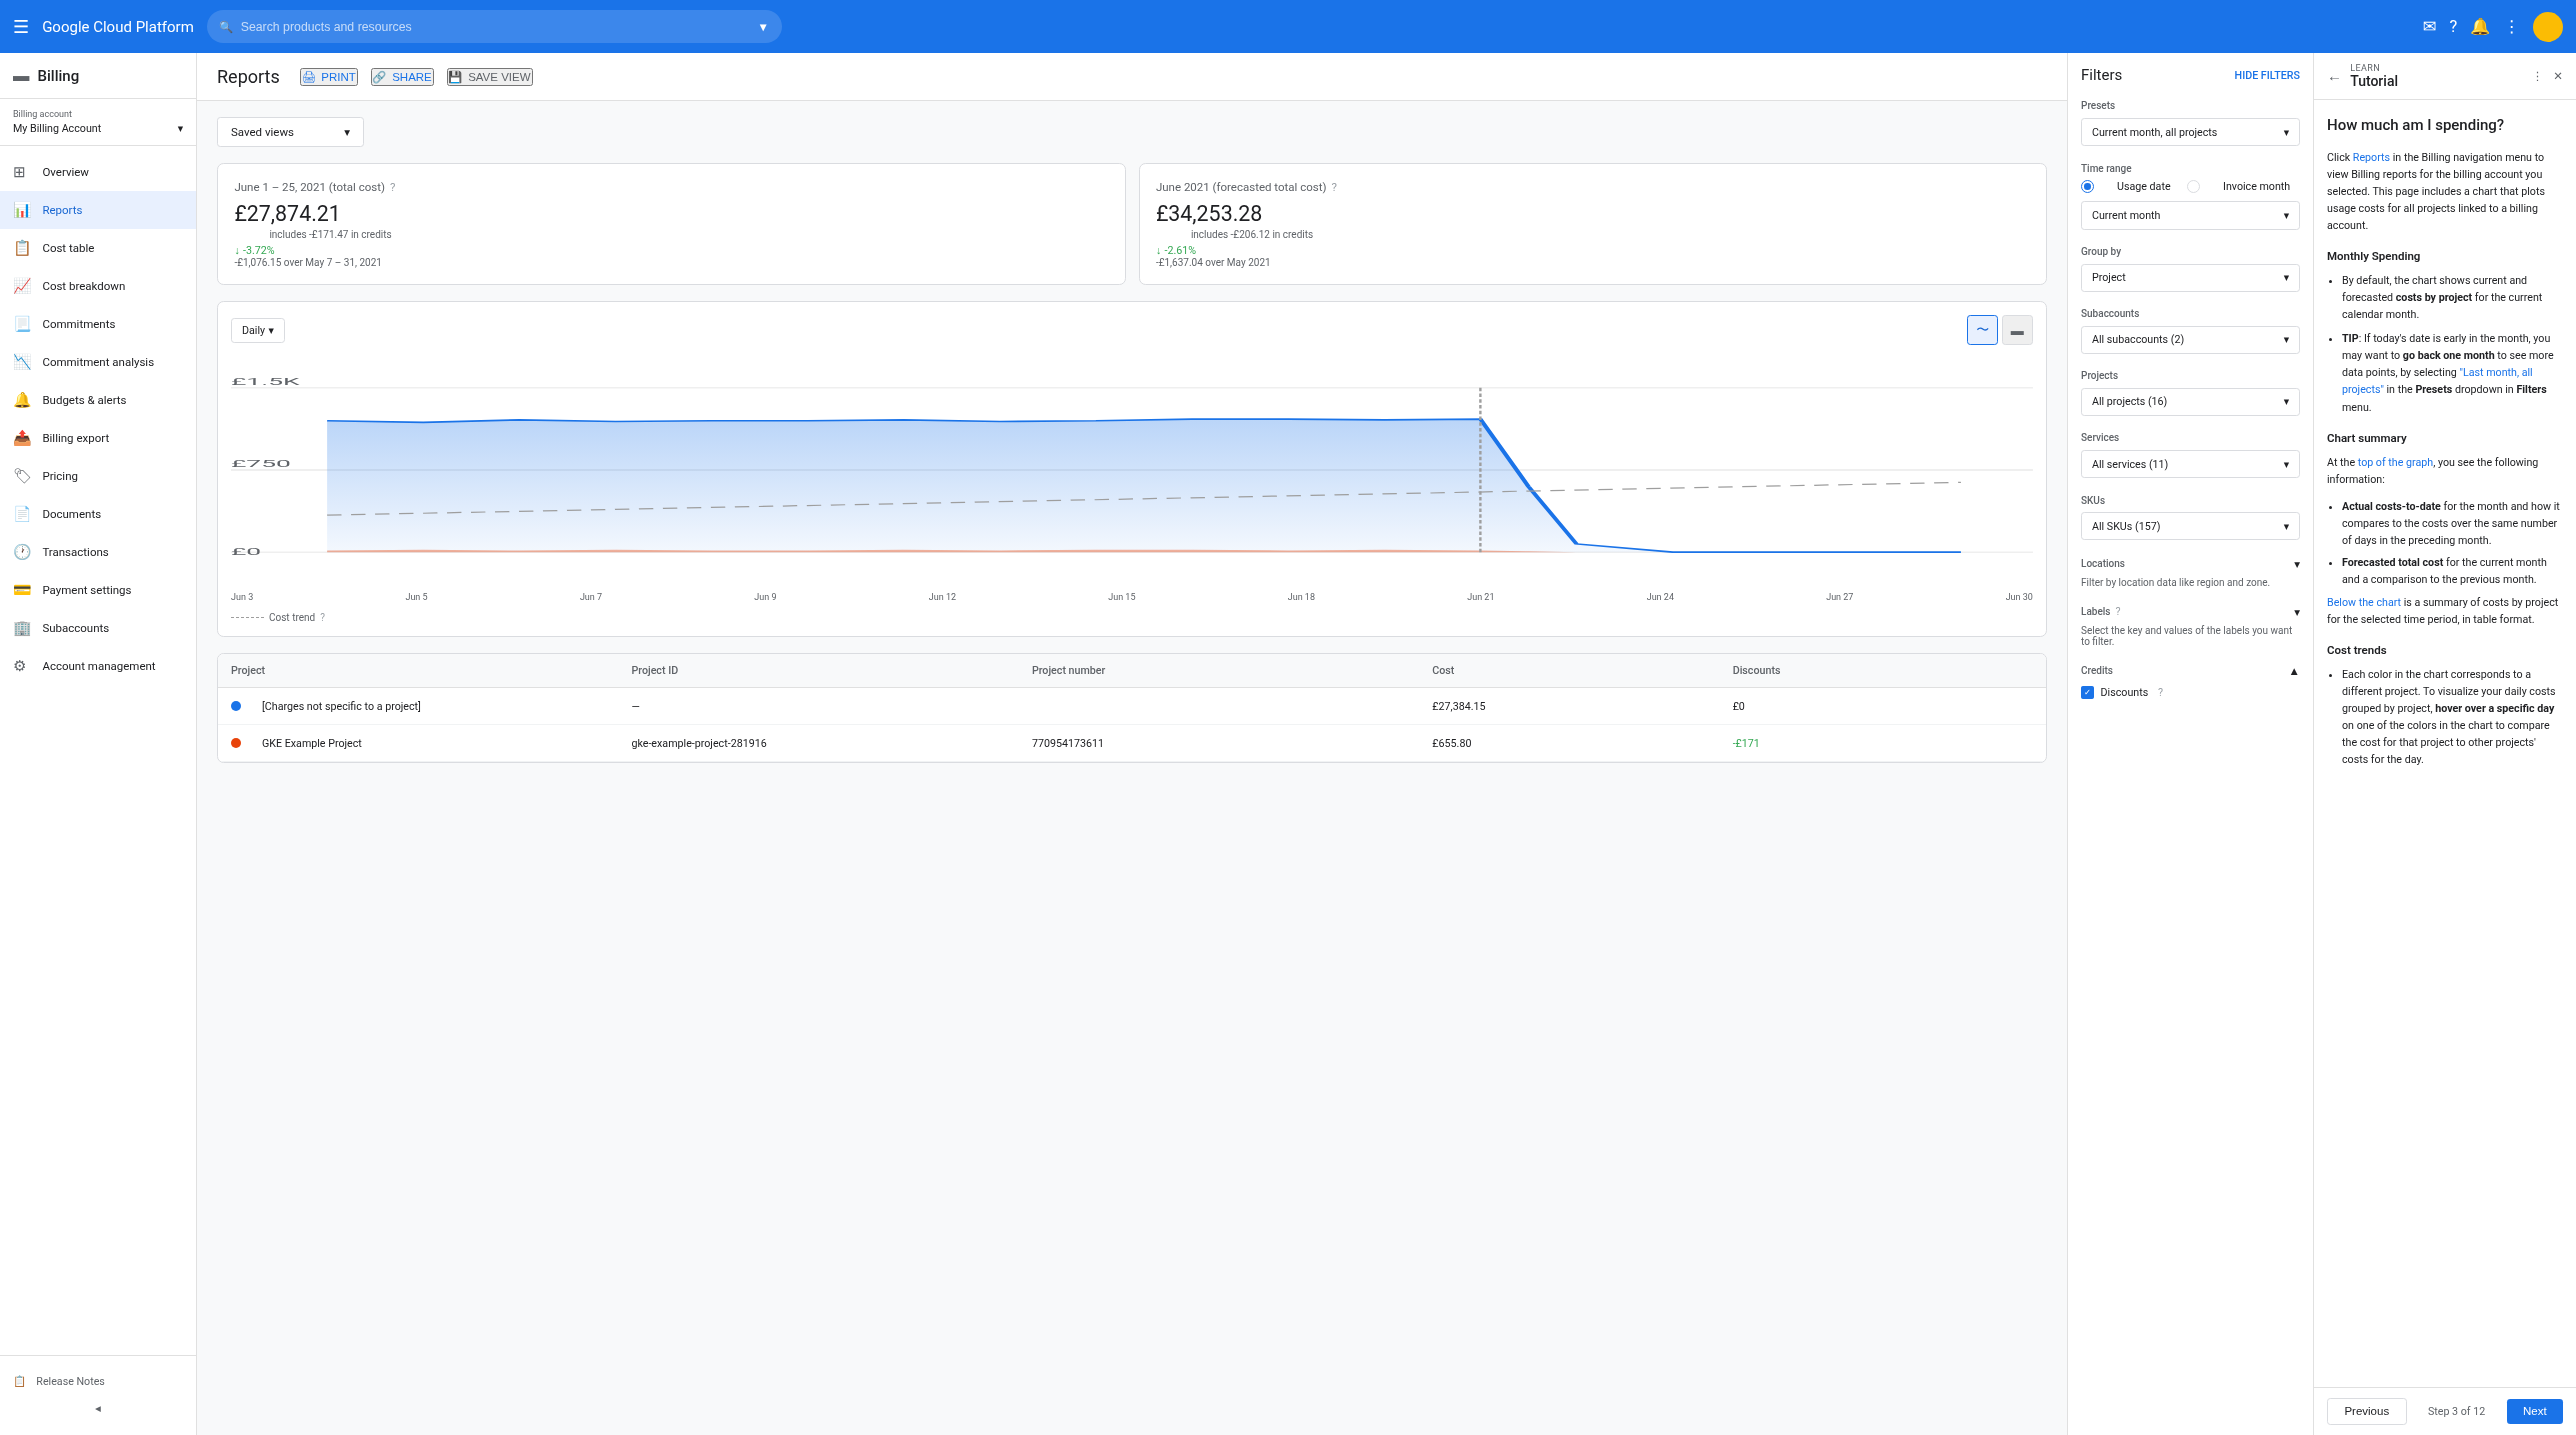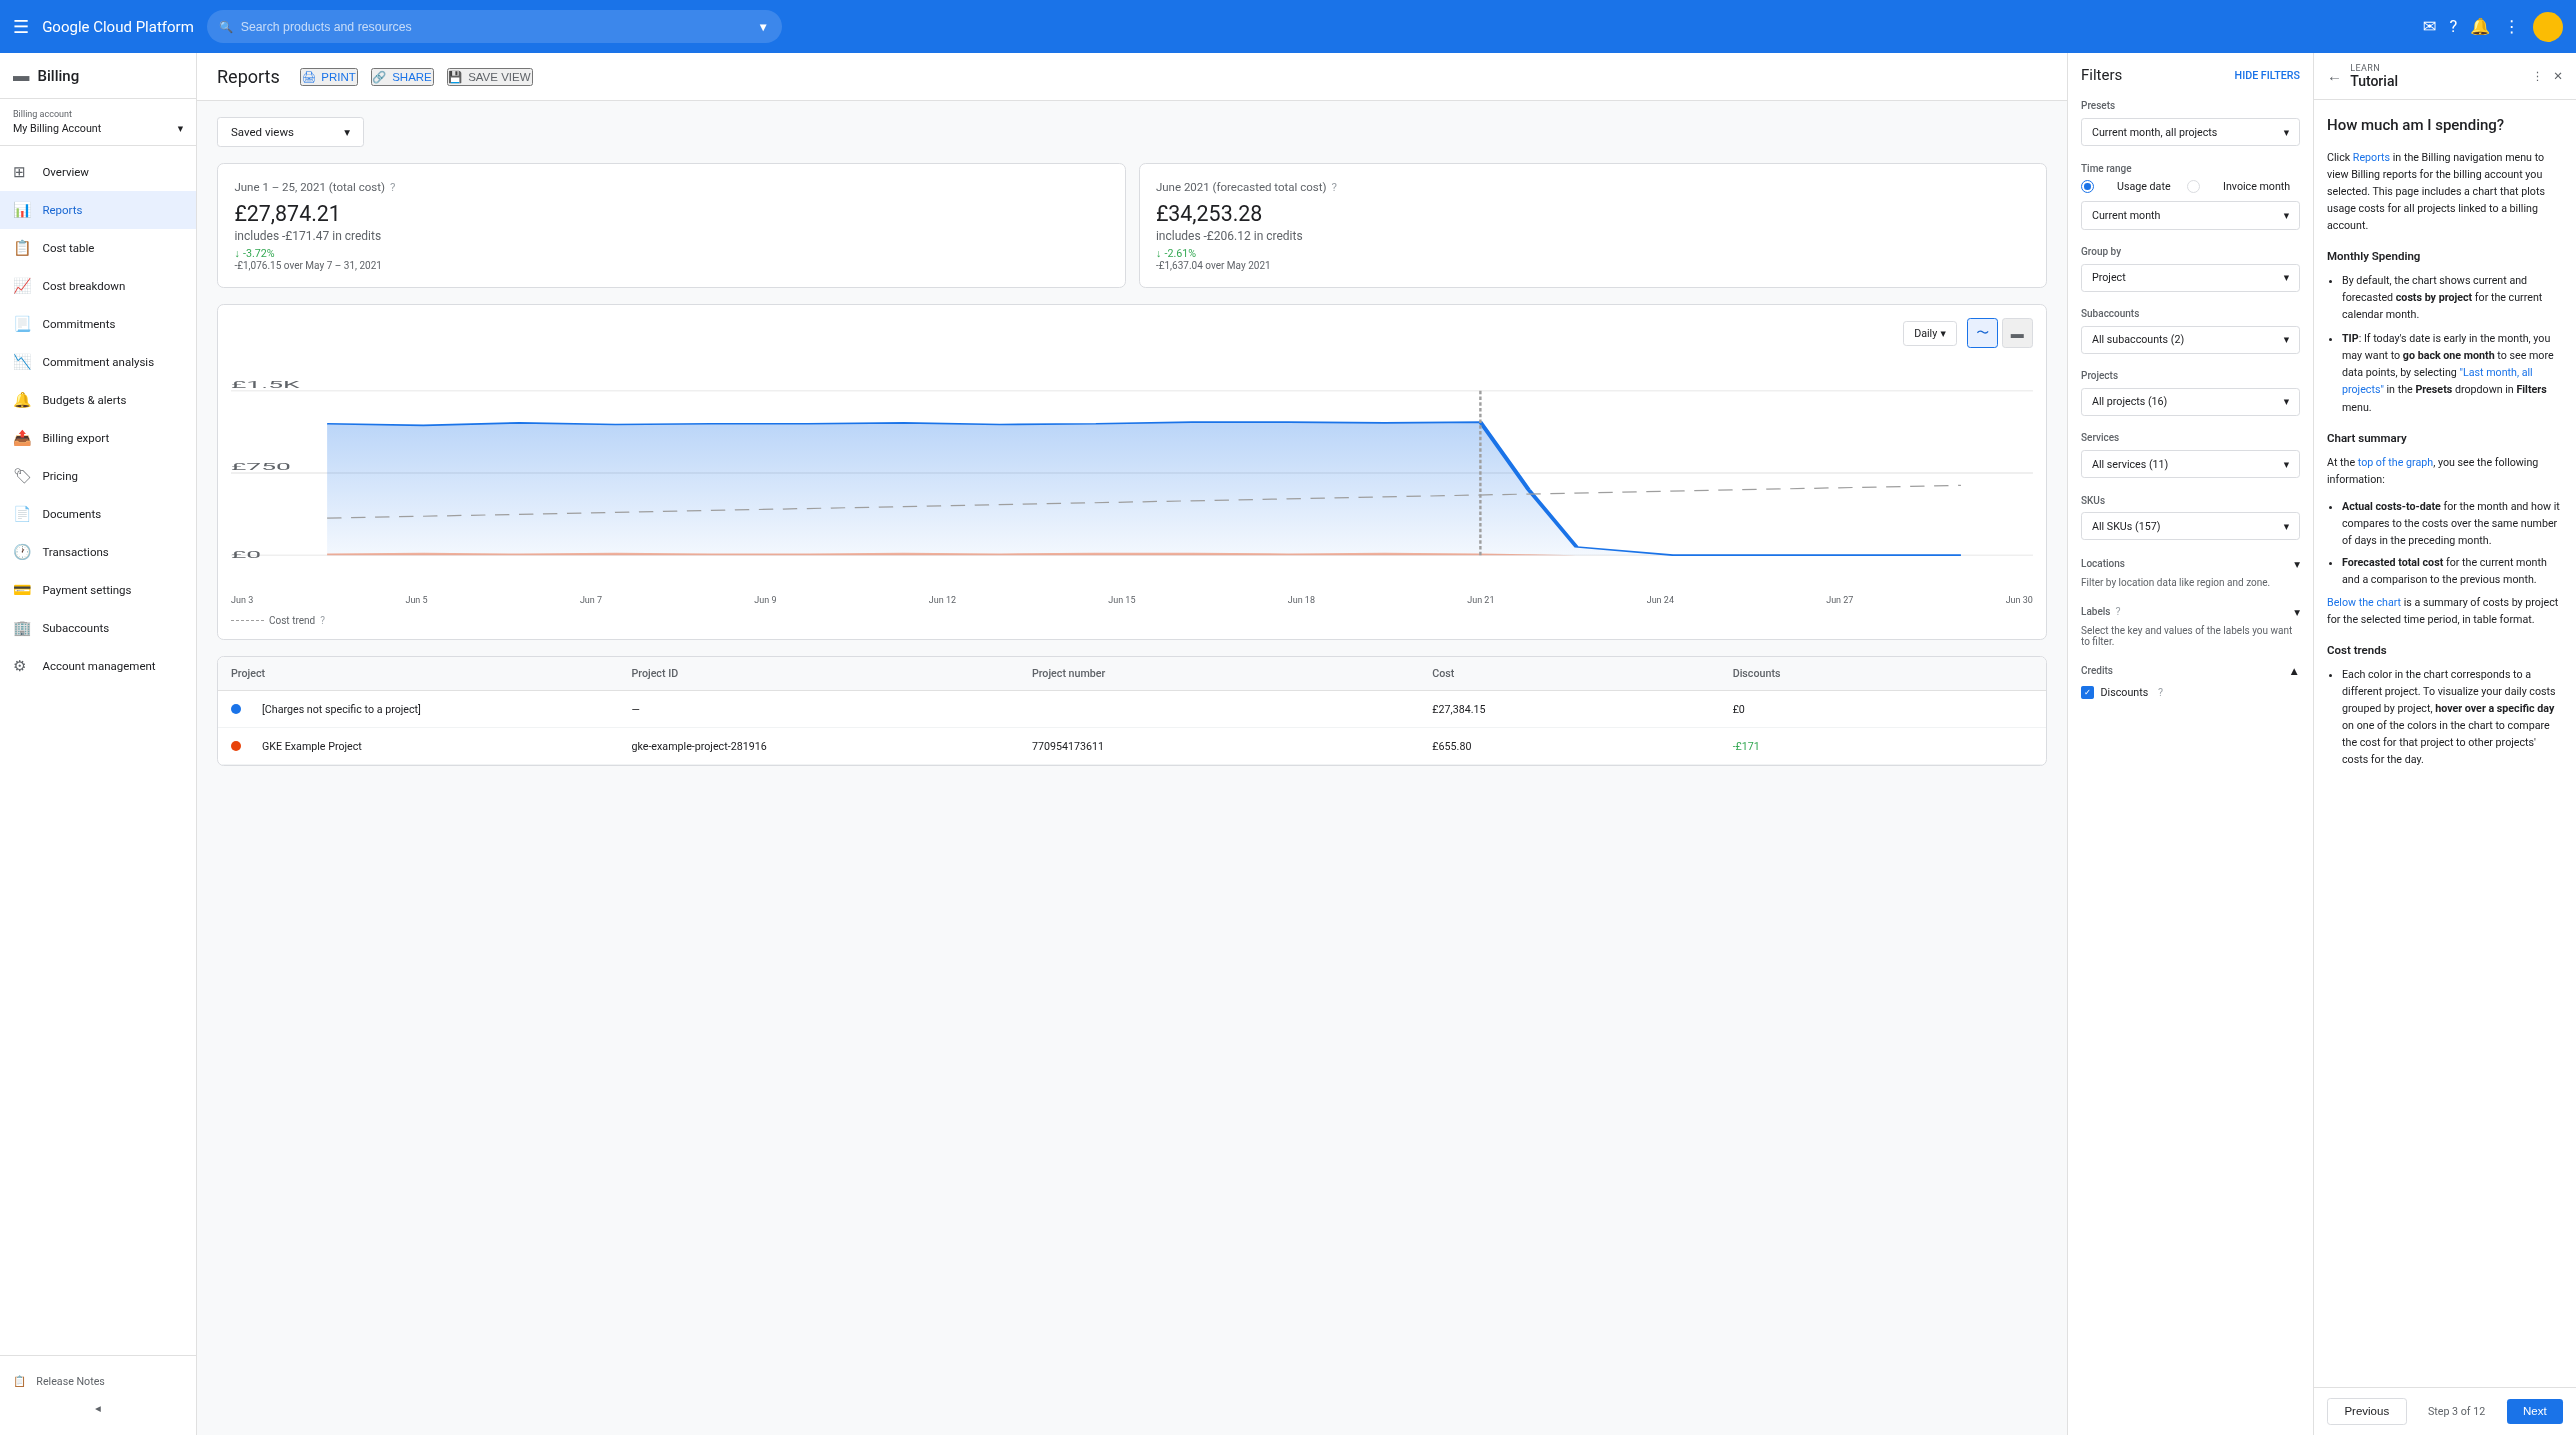--- a/index.html
+++ b/index.html
@@ -83,31 +83,31 @@
     }
 
     
     .summary-cards { display: flex; gap: 13px; margin-bottom: 16.4px; }
     .summary-card {
       flex: 1; background: white; border: 0.8px solid #dadce0; border-radius: 6.6px;
       padding: 16.4px; 
     }
     .summary-card-title { font-size: 11.5px; color: #5f6368; margin-bottom: 6.6px; display: flex; align-items: center; gap: 5px; }
     .summary-amount { font-size: 21.4px; font-weight: 400; color: #202124; margin-bottom: 3.3px; }
-    .summary-credits { font-size: 12px; color: #5f6368; margin-bottom: 3.3px; }
+    .summary-credits { font-size: 10px; color: #5f6368; margin-bottom: 3.3px; margin-left: 35px; }
     .summary-change { display: flex; align-items: center; gap: 3.3px; font-size: 10.7px; }
     .change-down { color: #34a853; }
     .summary-compare { font-size: 10px; color: #5f6368; }
 
     
     .chart-container {
       background: white; border: 0.8px solid #dadce0; border-radius: 6.6px;
       padding: 13px; margin-bottom: 16.4px;
     }
-    .chart-controls { display: flex; justify-content: flex-end; align-items: center; gap: 10px; margin-bottom: 10px; }
+    .chart-controls { display: flex; justify-content: space-between; align-items: center; gap: 10px; margin-bottom: 10px; }
     .daily-dropdown {
       display: flex; align-items: center; gap: 3.3px; padding: 5px 10px;
       border: 0.8px solid #dadce0; border-radius: 3.3px; cursor: pointer; font-size: 10.7px;
     }
     .chart-type-btns { display: flex; gap: 3.3px; }
     .chart-btn { padding: 5px 8.2px; border: 0.8px solid #dadce0; border-radius: 3.3px; cursor: pointer; font-size: 13px; color: #5f6368; }
     .chart-btn.active { background: #e8f0fe; color: #1967d2; border-color: #1a73e8; }
 
     .chart-svg-container { position: relative; height: 230px; }
     .chart-labels { display: flex; justify-content: space-between; padding: 3.3px 0; font-size: 9px; color: #5f6368; margin-top: 3.3px; }

